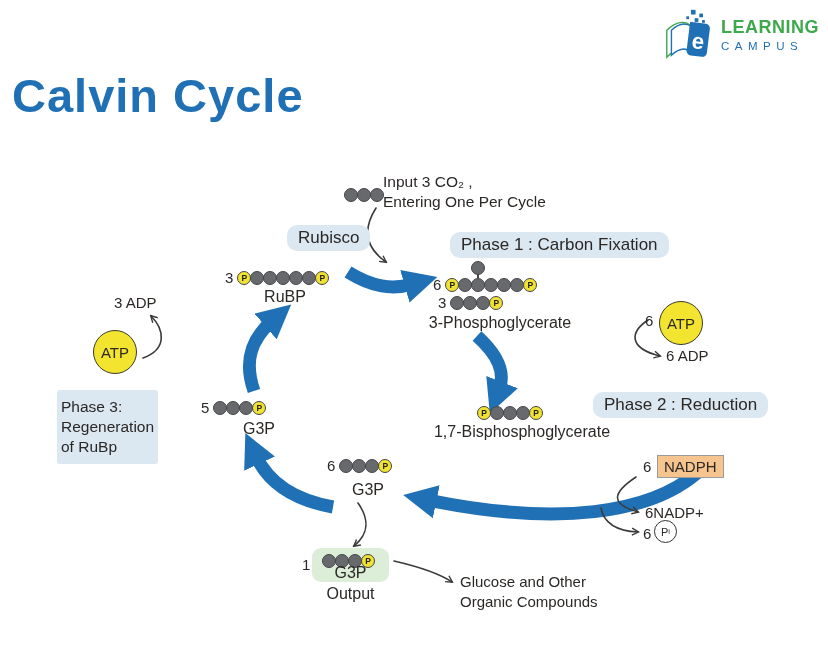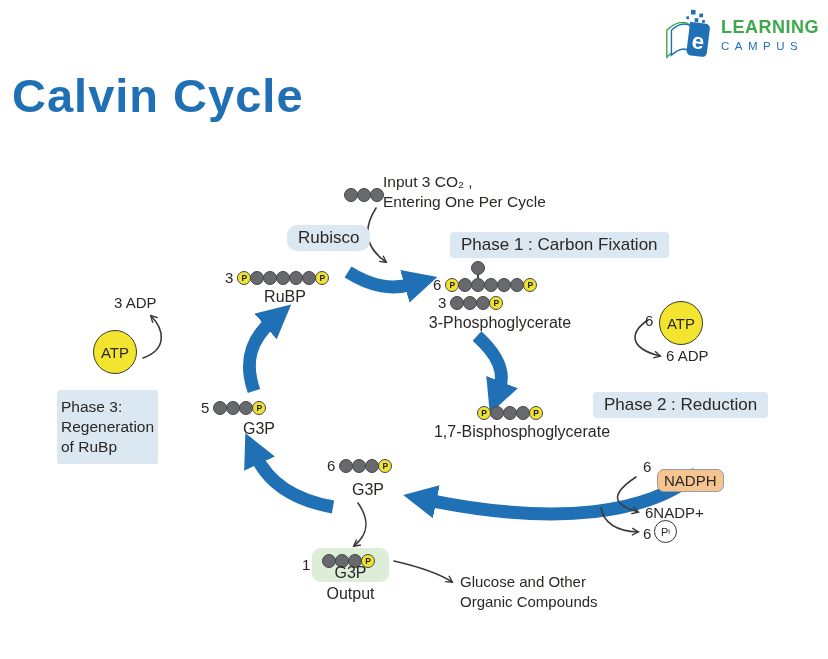--- a/index.html
+++ b/index.html
@@ -8,21 +8,21 @@
     font-family:"Liberation Sans",sans-serif;color:var(--text-dark,#2b2826);
   }
   .abs{position:absolute;}
   .arrows{position:absolute;left:0;top:0;}
   .big-arrow{fill:none;stroke:var(--primary-blue,#1f70b4);stroke-width:13px;stroke-linecap:butt;}
   .thin-arrow{fill:none;stroke:#3a3a3a;stroke-width:1.6px;stroke-linecap:round;}
 
   .title{left:12px;top:68px;width:828px;text-align:left;font-size:47px;font-weight:bold;
          letter-spacing:1px;color:var(--primary-blue,#1f70b4);}
 
-  .chip{background:var(--chip-bg,#dbe7f1);border-radius:4px;font-size:17px;
+  .chip{background:var(--chip-bg,#dbe7f1);border-radius:10px;font-size:17px;
         padding:3px 11px;white-space:nowrap;}
   .chip.round{border-radius:10px;}
   .phase3-box{background:var(--chip-bg,#dbe7f1);border-radius:3px;padding:7px 4px;
         font-size:15.5px;line-height:20px;}
 
   
   .mol{display:flex;align-items:center;height:14px;}
   .mol-count{font-size:15px;margin-right:4px;line-height:14px;}
   .chain{position:relative;display:inline-flex;align-items:center;}
   .bead{width:14px;height:14px;border-radius:50%;box-sizing:border-box;
@@ -179,21 +179,21 @@
         <span class="bead p">P</span>
         <span class="bead c"></span>
         <span class="bead c"></span>
         <span class="bead c"></span>
         <span class="bead p">P</span>
       </span>
     </div>
   <div class="abs mol-label" style="left:431px;top:423px;width:182px;">1,7-Bisphosphoglycerate</div>
 
   <div class="abs small-text" style="left:643px;top:458px;">6</div>
-  <div class="abs nadph-box" style="left:657px;top:469px;border-radius:7px;">NADPH</div>
+  <div class="abs nadph-box" style="left:657px;top:455px;">NADPH</div>
   <div class="abs small-text" style="left:645px;top:504px;">6NADP+</div>
   <div class="abs small-text" style="left:643px;top:525px;">6</div>
   <div class="abs pi-circle" style="left:654px;top:520px;">
     <span>P</span>
       <sub>i</sub>
   </div>
 
   <div class="abs mol" style="left:327px;top:459px;">
       <span class="mol-count">6</span>
       <span class="chain">

